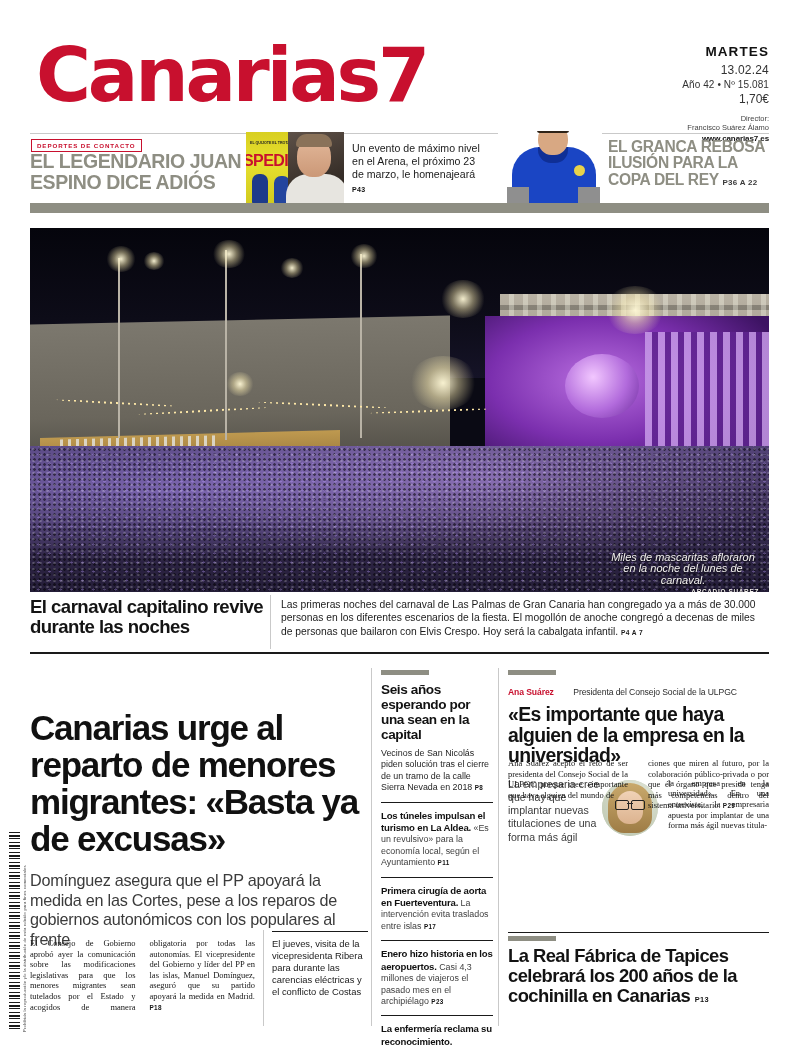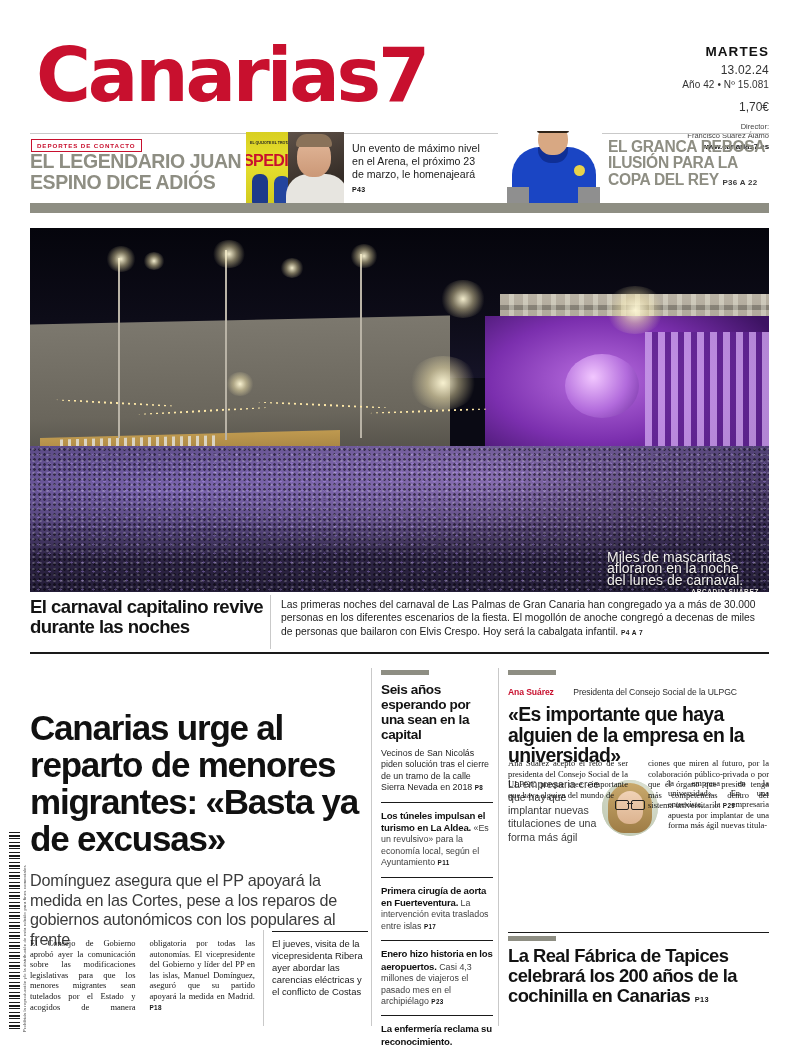--- a/index.html
+++ b/index.html
@@ -43,21 +43,21 @@
     color:#c8102e;letter-spacing:-3.2px;
   }
   .logo .seven{color:#c8102e;}
   .head-right{
     position:absolute;right:30px;top:44px;text-align:right;
     color:#1b1b1b;
   }
   .hr-day{font-size:13.5px;font-weight:bold;letter-spacing:1.1px;color:#111;}
   .hr-date{font-size:12px;margin-top:4px;color:#333;letter-spacing:.2px;}
   .hr-issue{font-size:10px;margin-top:2px;color:#333;letter-spacing:.1px;}
-  .hr-price{font-size:12px;margin-top:10px;color:#333;}
+  .hr-price{font-size:12px;margin-top:2px;color:#333;}
   .hr-dirlabel{font-size:7.5px;margin-top:8px;color:#444;}
   .hr-dir{font-size:7.5px;color:#444;}
   .hr-web{font-size:8px;font-weight:bold;color:#111;margin-top:2px;letter-spacing:-.1px;}
 
   
   .teasers{position:absolute;left:0px;top:133px;width:799px;height:85px;}
   .teaser-rule-top{
     position:absolute;left:30px;top:0px;width:739px;height:1px;background:#c9c9c9;
   }
   .kicker{
@@ -236,23 +236,24 @@
     position:absolute;left:20px;top:2px;width:160px;height:14px;
     background:repeating-linear-gradient(to right,#e9e2cf 0 3px,transparent 3px 8px);
   }
   .hero-banner-green{
     position:absolute;left:12px;top:244px;width:84px;height:16px;
     background:linear-gradient(90deg,#7ec242,#b6d94a);opacity:.85;
   }
 
   .hero-caption{
     position:absolute;right:10px;top:324px;width:152px;
-    text-align:left;color:#f2f0ee;
-    font-size:14px;line-height:11.4px;
+    text-align:center;color:#f2f0ee;
+    font-size:11px;line-height:11.4px;
     text-shadow:0 1px 2px rgba(0,0,0,.9);
+    font-style:italic;
   }
   .hero-credit{
     position:absolute;right:10px;top:360px;
     font-size:6.4px;font-weight:bold;letter-spacing:.7px;color:#efece8;
     text-shadow:0 1px 2px rgba(0,0,0,.9);
   }
 
   
   .carn{position:absolute;left:30px;top:595px;width:739px;height:60px;}
   .carn-title{
@@ -477,21 +478,21 @@
 
   <div class="lead">
     <div class="lead-title">Canarias urge al reparto de menores migrantes: «Basta ya de excusas»</div>
     <div class="lead-sub">Domínguez asegura que el PP apoyará la medida en las Cortes, pese a los reparos de gobiernos autonómicos con los populares al frente</div>
   </div>
   <div class="lead-cols">
     <span>El Consejo de Gobierno aprobó ayer la comunicación sobre las modificaciones legislativas para que los menores migrantes sean tutelados por el Estado y acogidos de manera obligatoria por todas las autonomías. El vicepresidente del Gobierno y líder del PP en las islas, Manuel Domínguez, aseguró que su partido apoyará la medida en Madrid.</span>
     <span class="pg">P18</span>
   </div>
   <div class="lead-brief-rule"></div>
-  <div class="lead-brief">El jueves, visita de la vicepresidenta Ribera ayer abordar las carencias eléctricas y el conflicto de Costas</div>
+  <div class="lead-brief">El jueves, visita de la vicepresidenta Ribera para durante las carencias eléctricas y el conflicto de Costas</div>
 
   <div class="mid">
     <div class="mid-tag"></div>
     <div class="mid-title">Seis años esperando por una sean en la capital</div>
     <div class="mid-body">
       <span>Vecinos de San Nicolás piden solución tras el cierre de un tramo de la calle Sierra Nevada en 2018</span>
       <span class="pg">P8</span>
     </div>
 
     <div class="brief-rule"></div>

